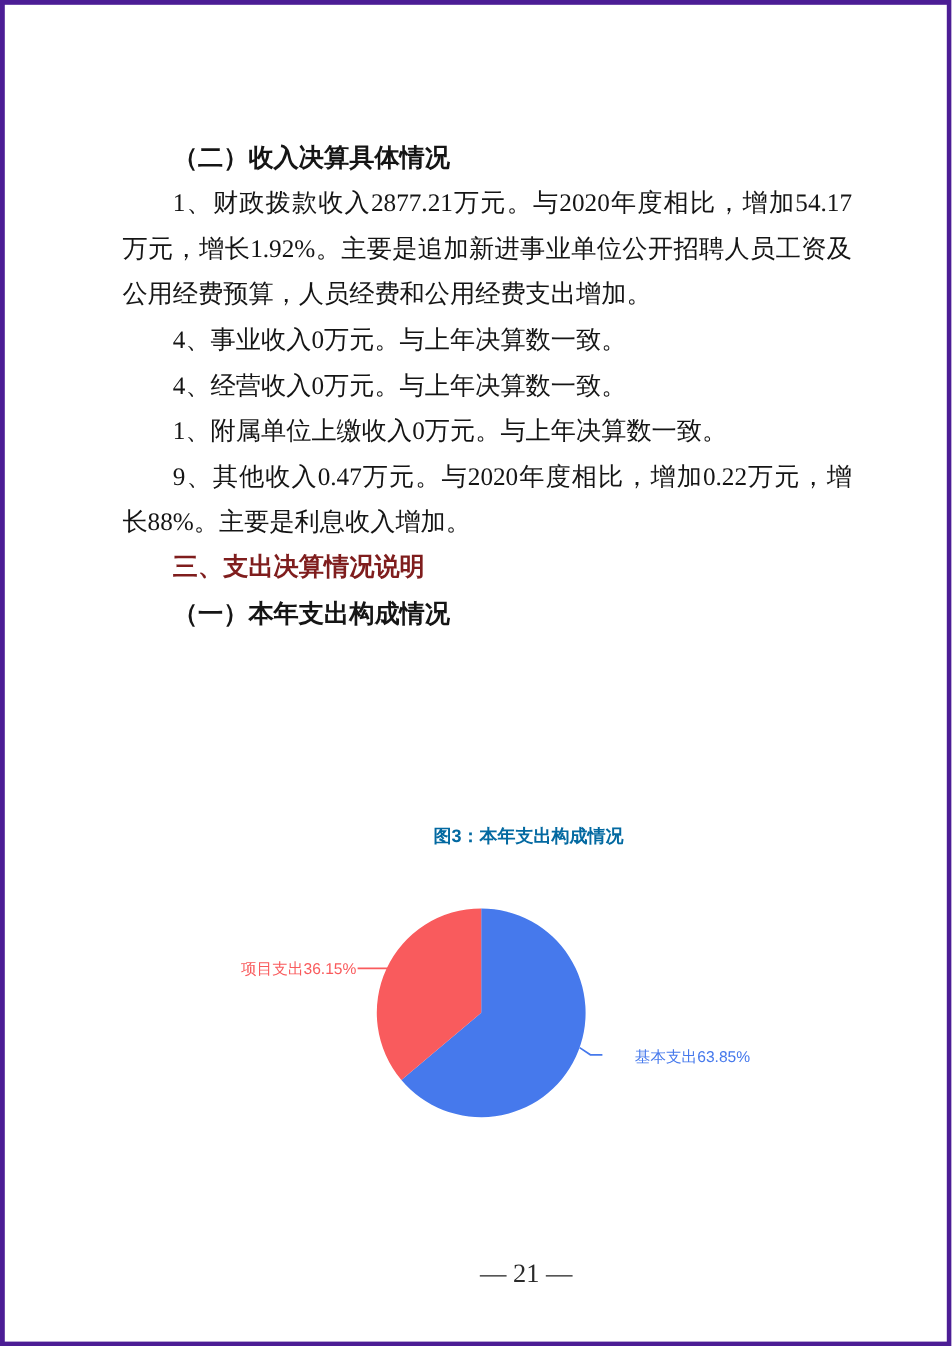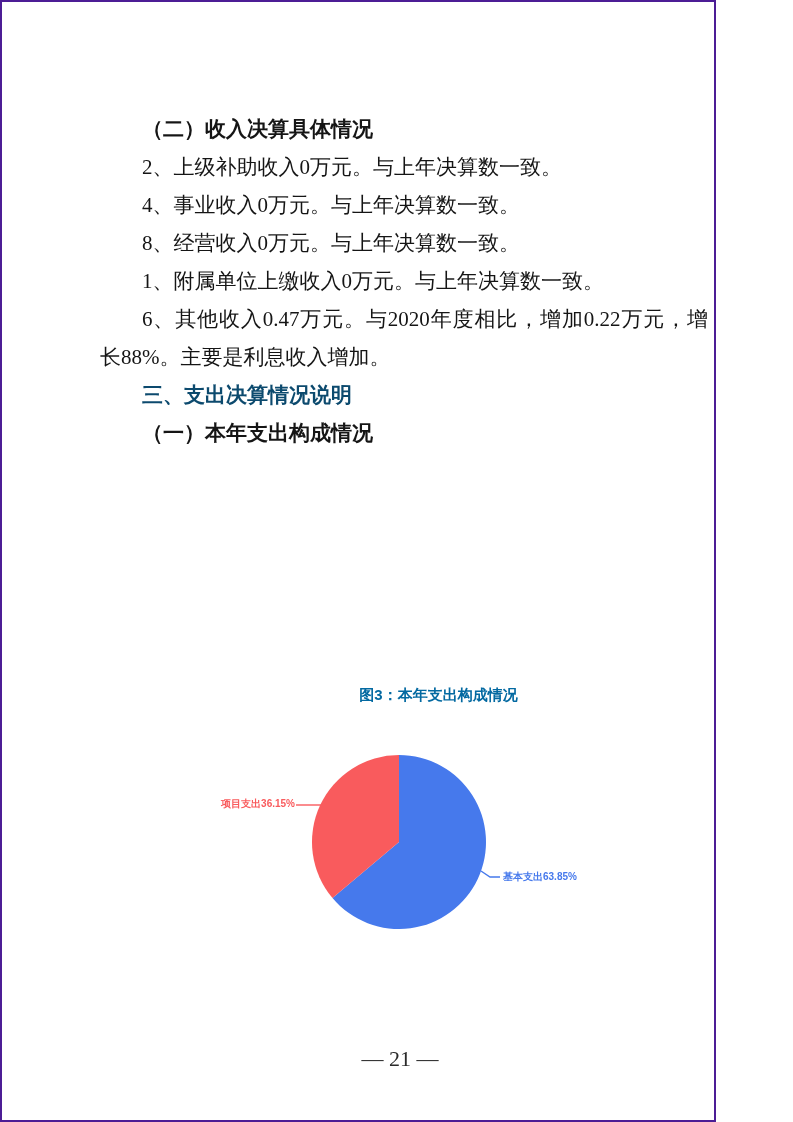--- a/index.html
+++ b/index.html
@@ -1,21 +1,21 @@
 <!DOCTYPE html>
 <html><head>
 <meta charset="utf-8">
 <style>
   html, body { margin: 0; padding: 0; background: #ffffff; }
   .page {
     position: relative;
-    width: 716px;
+    width: 793px;
     height: 1122px;
     background: #ffffff;
-    border: 2px solid #4c1d95;
+    border: 4px solid #4c1d95;
     box-sizing: border-box;
     overflow: hidden;
     font-family: "Liberation Serif", "DejaVu Serif", serif;
   }
   .content {
     position: absolute;
     left: 98px;
     top: 108px;
     width: 608px;
     font-size: 21px;
@@ -26,21 +26,21 @@
   .h-kai {
     font-weight: bold;
     text-indent: 2em;
     margin: 0;
   }
   .h-hei {
     font-weight: bold;
     font-family: "Liberation Sans", "DejaVu Sans", sans-serif;
     text-indent: 2em;
     margin: 0;
-    color: #0c4a6e;
+    color: #7f1d1d;
   }
   .para {
     margin: 0;
     text-indent: 2em;
   }
   .chart {
     position: absolute;
     left: 0;
     top: 680px;
     width: 793px;
@@ -60,32 +60,32 @@
   }
   .pie-area {
     position: absolute;
     left: 0;
     top: 0;
     width: 793px;
     height: 320px;
   }
   .pie-label {
     position: absolute;
-    font-size: 10px;
-    font-weight: bold;
+    font-size: 13px;
+    font-weight: normal;
     white-space: nowrap;
   }
   .label-project {
     left: 180px;
     top: 115px;
     width: 113px;
     text-align: right;
   }
   .label-basic {
-    left: 501px;
+    left: 525px;
     top: 188px;
   }
   .leader {
     fill: none;
     stroke-width: 1.4;
   }
   .pageno {
     position: absolute;
     top: 1044px;
     left: 0;
@@ -96,25 +96,25 @@
     margin-left: 42px;
   }
 </style>
 </head>
 <body>
 
 <div class="page">
 
   <div class="content">
     <p class="h-kai">（二）收入决算具体情况</p>
-    <p class="para">2、上级补助收入0万元。与上年决算数一致。</p>
+    <p class="para">1、财政拨款收入2877.21万元。与2020年度相比，增加54.17万元，增长1.92%。主要是追加新进事业单位公开招聘人员工资及公用经费预算，人员经费和公用经费支出增加。</p>
     <p class="para">4、事业收入0万元。与上年决算数一致。</p>
-    <p class="para">8、经营收入0万元。与上年决算数一致。</p>
+    <p class="para">4、经营收入0万元。与上年决算数一致。</p>
     <p class="para">1、附属单位上缴收入0万元。与上年决算数一致。</p>
-    <p class="para">6、其他收入0.47万元。与2020年度相比，增加0.22万元，增长88%。主要是利息收入增加。</p>
+    <p class="para">9、其他收入0.47万元。与2020年度相比，增加0.22万元，增长88%。主要是利息收入增加。</p>
     <p class="h-hei">三、支出决算情况说明</p>
     <p class="h-kai">（一）本年支出构成情况</p>
   </div>
 
   <div class="chart">
     <div class="chart-title">图3：本年支出构成情况</div>
     <svg class="pie-area" viewBox="0 0 793 320">
       <g id="pie-slices">
           <path d="M 397 160 L 397.00 73.00 A 87 87 0 1 1 330.49 216.09 Z" fill="#4679EC"></path>
           <path d="M 397 160 L 330.49 216.09 A 87 87 0 0 1 397.00 73.00 Z" fill="#F95B5D"></path>

